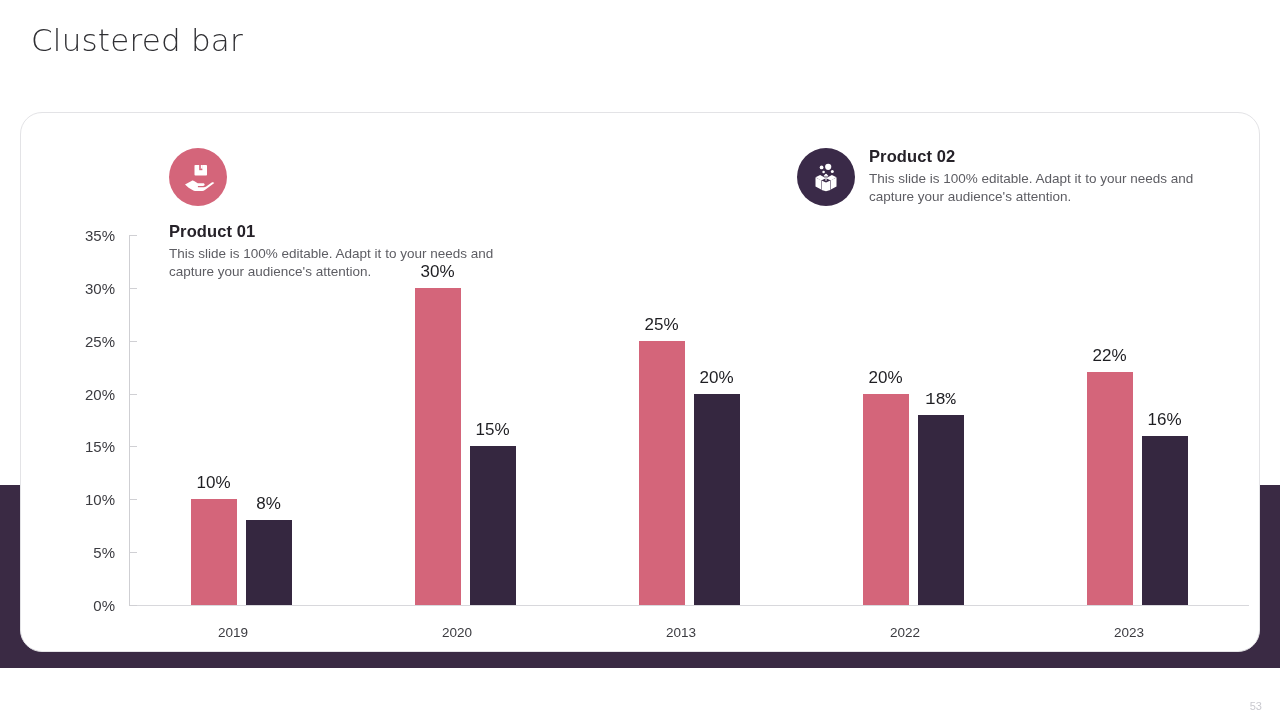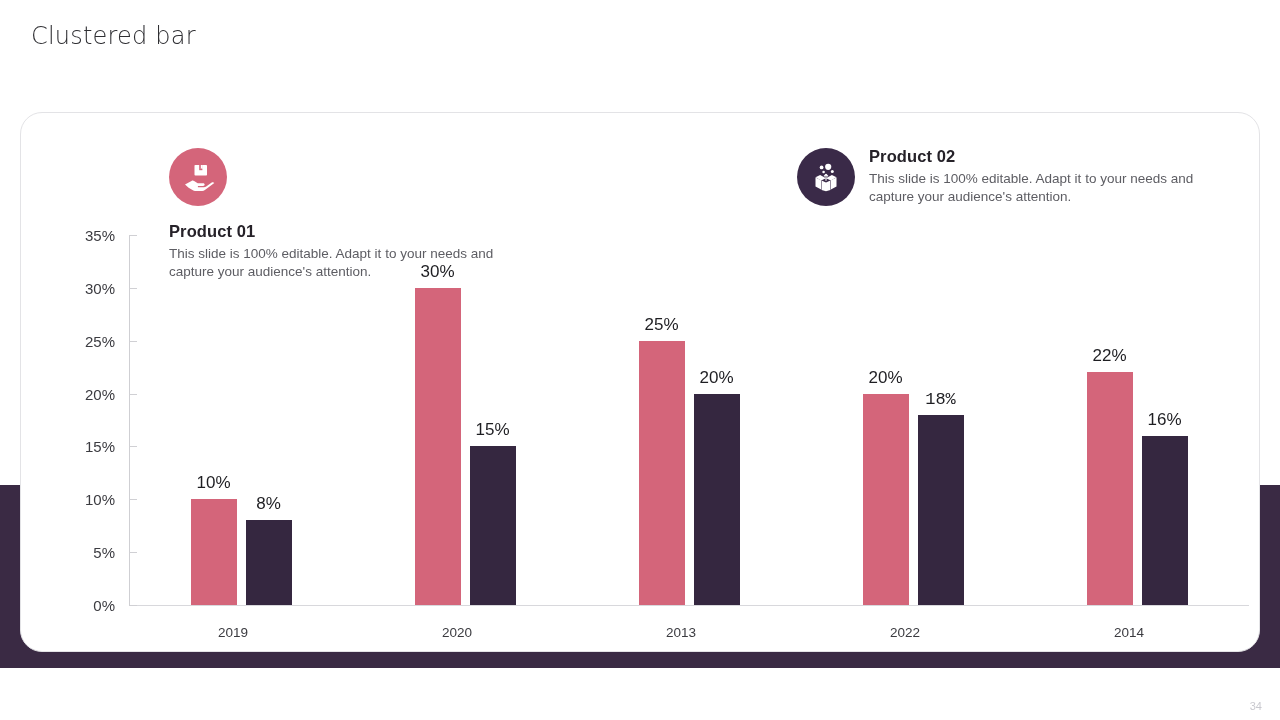--- a/index.html
+++ b/index.html
@@ -28,21 +28,21 @@
     position:absolute;
     left:0; right:0;
     top:652px; height:16px;
     background:#3A2A44;
   }
 
   
   .page-title {
     position:absolute;
     left:31px; top:22px;
-    font-size:24px;
+    font-size:31px;
     font-weight:300;
     letter-spacing:0.2px;
     color:#2f2f33;
     font-family:"DejaVu Sans", sans-serif;
   }
 
   
   .card {
     position:absolute;
     left:20px; top:112px;
@@ -295,21 +295,21 @@
           </div>
           <div class="group">
             <div class="bar-wrap">
               <div class="bar-label" style="bottom: 238.571px;">22%</div>
               <div class="bar bar-a" style="height: 232.571px; background: rgb(212, 101, 122);"></div>
             </div>
             <div class="bar-wrap">
               <div class="bar-label" style="bottom: 175.143px;">16%</div>
               <div class="bar bar-b" style="height: 169.143px; background: rgb(53, 39, 64);"></div>
             </div>
-            <div class="xlabel">2014</div>
+            <div class="xlabel">2023</div>
           </div>
         </div>
     </div>
 
   </div>
 
-  <div class="page-num">34</div>
+  <div class="page-num">53</div>
 </div>
 
 </body></html>

